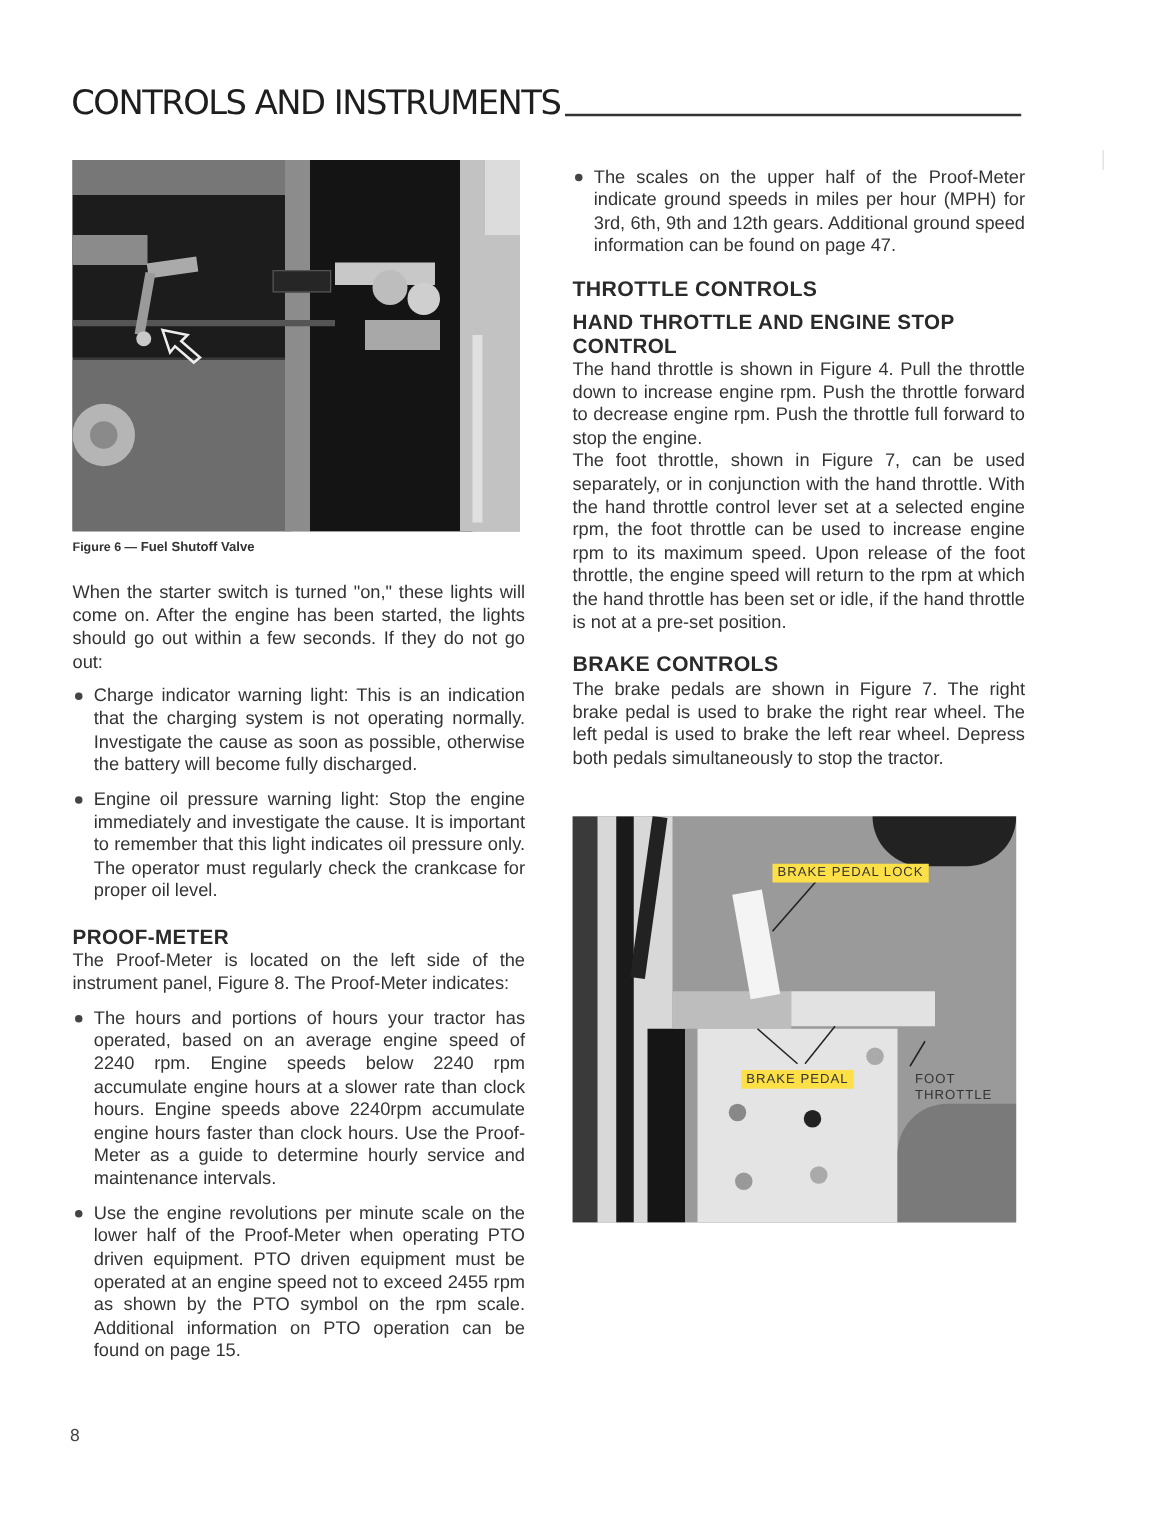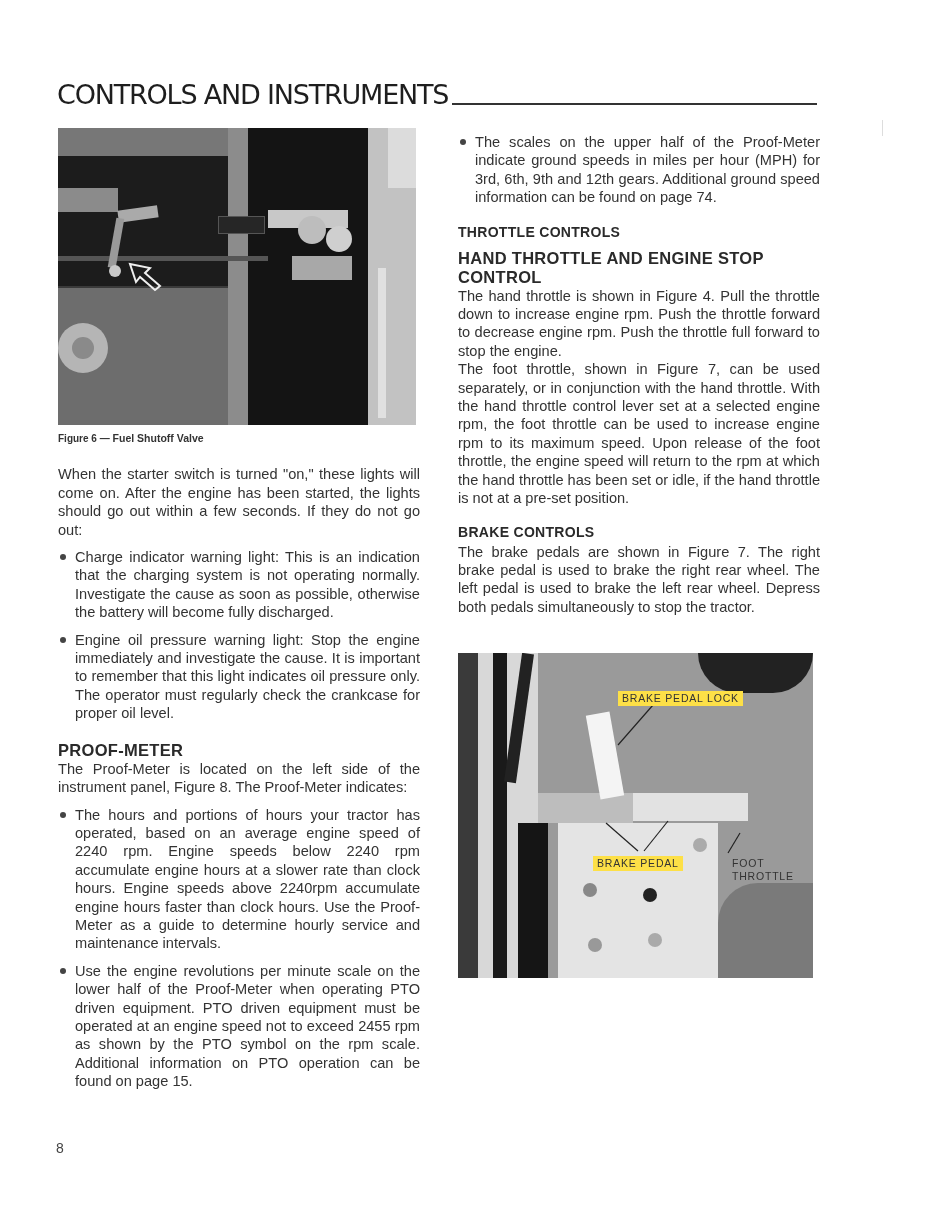--- a/index.html
+++ b/index.html
@@ -1,29 +1,29 @@
 <!DOCTYPE html>
 <html><head>
 <meta charset="utf-8">
 <style>
   html, body { margin: 0; padding: 0; background: #ffffff; }
   body { width: 935px; height: 1210px; position: relative; overflow: hidden; color: #2a2a2a; font-family: "Liberation Sans", sans-serif; }
-  .page-header { position: absolute; left: 57px; top: 68px; width: 760px; height: 40px; display: flex; align-items: flex-end; }
+  .page-header { position: absolute; left: 57px; top: 56px; width: 760px; height: 40px; display: flex; align-items: flex-end; }
   .page-header .title { font-family: "DejaVu Sans", sans-serif; font-size: 27px; letter-spacing: -1.2px; font-weight: normal; color: #1e1e1e; white-space: nowrap; line-height: 1; }
   .page-header .rule { flex: 1; height: 2px; background: #333; margin-left: 4px; margin-bottom: 3px; }
 
   .col { position: absolute; font-size: 14.6px; line-height: 18.4px; color: #333; }
   .col-left { left: 58px; top: 128px; width: 362px; }
   .col-right { left: 458px; top: 128px; width: 362px; }
 
   .p { text-align: justify; margin: 0; }
   .bullet { position: relative; padding-left: 17px; text-align: justify; margin: 0; }
   .bullet .dot { position: absolute; left: 2px; top: 6px; width: 6px; height: 6px; border-radius: 50%; background: #444; }
 
-  .h1 { font-weight: bold; font-size: 14px; letter-spacing: 0.3px; color: #2a2a2a; margin: 0; line-height: 22px; }
+  .h1 { font-weight: bold; font-size: 17px; letter-spacing: 0.3px; color: #2a2a2a; margin: 0; line-height: 22px; }
   .h2 { font-weight: bold; font-size: 16.5px; letter-spacing: 0.3px; color: #2a2a2a; margin: 0; line-height: 19px; }
 
   .caption { font-weight: bold; font-size: 10.5px; color: #333; margin: 0; }
   .caption .fig-num { font-size: 10px; }
 
   
   .fig6 { position: relative; width: 358px; height: 297px; background: #3a3a3a; overflow: hidden; }
   .fig6 .blk { position: absolute; }
 
   
@@ -95,21 +95,21 @@
   </div>
   <div class="bullet" style="margin-top:9px;">
     <span class="dot"></span>
     <span>Use the engine revolutions per minute scale on the lower half of the Proof-Meter when operating PTO driven equipment. PTO driven equipment must be operated at an engine speed not to exceed 2455 rpm as shown by the PTO symbol on the rpm scale. Additional information on PTO operation can be found on page 15.</span>
   </div>
 </div>
 
 <div class="col col-right">
   <div class="bullet" style="margin-top:5px;">
     <span class="dot"></span>
-    <span>The scales on the upper half of the Proof-Meter indicate ground speeds in miles per hour (MPH) for 3rd, 6th, 9th and 12th gears. Additional ground speed information can be found on page 74.</span>
+    <span>The scales on the upper half of the Proof-Meter indicate ground speeds in miles per hour (MPH) for 3rd, 6th, 9th and 12th gears. Additional ground speed information can be found on page 47.</span>
   </div>
 
   <p class="h1" style="margin-top:14px;">THROTTLE CONTROLS</p>
   <p class="h2" style="margin-top:6px;">HAND THROTTLE AND ENGINE STOP CONTROL</p>
   <p class="p">The hand throttle is shown in Figure 4. Pull the throttle down to increase engine rpm. Push the throttle forward to decrease engine rpm. Push the throttle full forward to stop the engine.</p>
 
   <p class="p">The foot throttle, shown in Figure 7, can be used separately, or in conjunction with the hand throttle. With the hand throttle control lever set at a selected engine rpm, the foot throttle can be used to increase engine rpm to its maximum speed. Upon release of the foot throttle, the engine speed will return to the rpm at which the hand throttle has been set or idle, if the hand throttle is not at a pre-set position.</p>
 
   <p class="h1" style="margin-top:13px;">BRAKE CONTROLS</p>
   <p class="p">The brake pedals are shown in Figure 7. The right brake pedal is used to brake the right rear wheel. The left pedal is used to brake the left rear wheel. Depress both pedals simultaneously to stop the tractor.</p>

